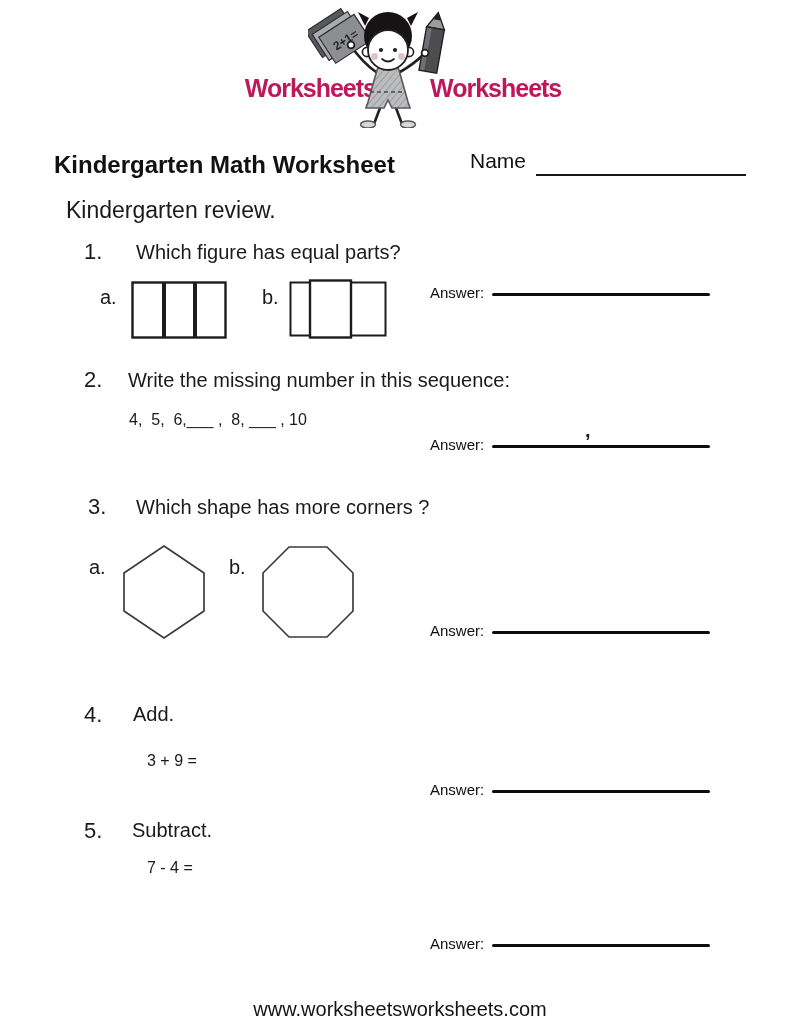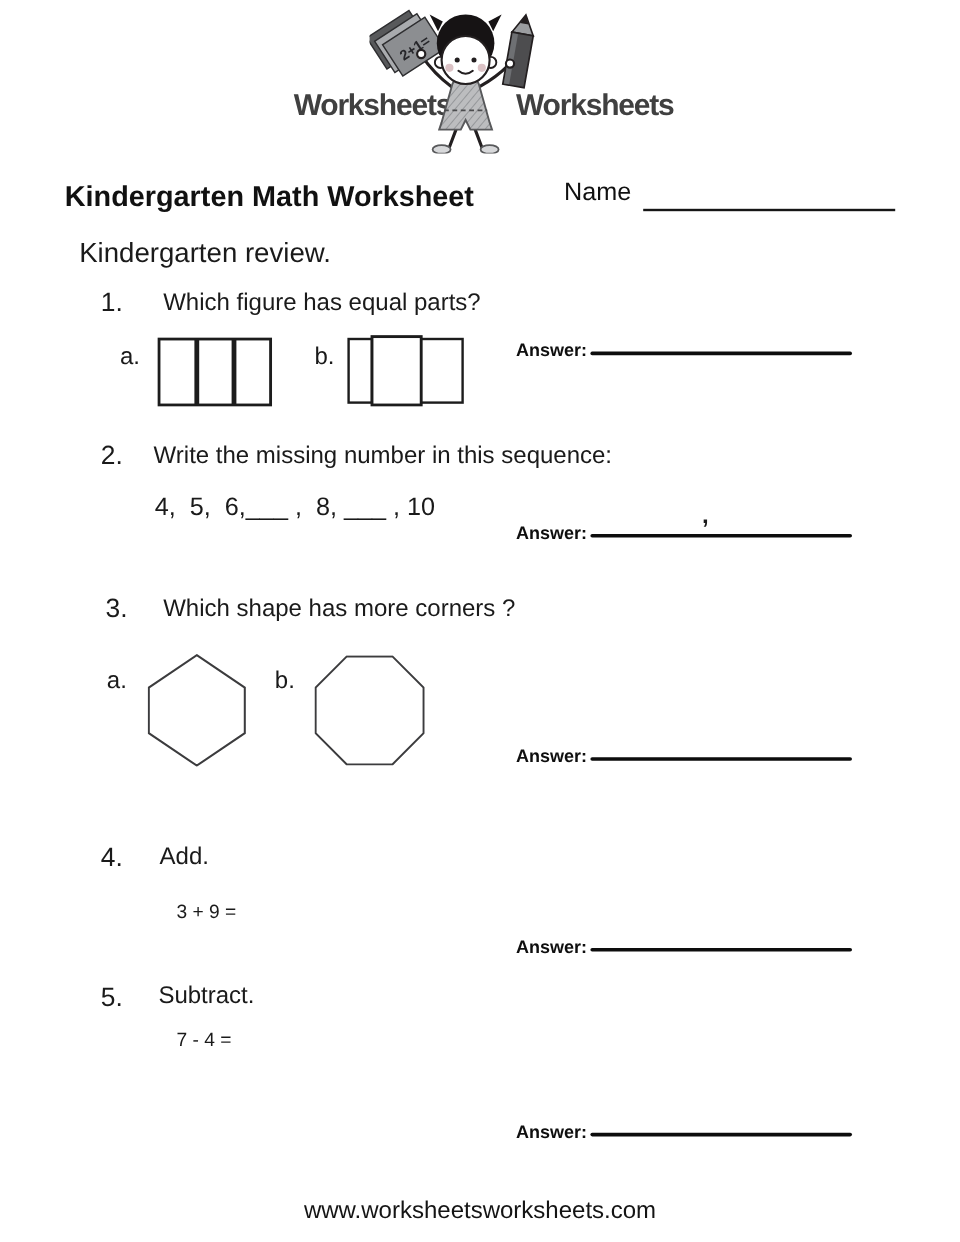--- a/index.html
+++ b/index.html
@@ -2,33 +2,33 @@
 <html><head>
 <meta charset="utf-8">
 <style>
   html,body{margin:0;padding:0;background:#e8e8e8;}
   .page{
     position:relative;width:800px;height:1035px;margin:0 auto;background:#ffffff;
     font-family:"Liberation Sans", sans-serif;color:#1a1a1a;overflow:hidden;
   }
   .abs{position:absolute;}
   .logo-text{
-    font-weight:bold;font-size:25px;letter-spacing:-1px;color:#404040;
+    font-weight:bold;font-size:25px;letter-spacing:-1px;color:#be185d;
     font-family:"Liberation Sans", sans-serif;
   }
   .title{font-size:24px;font-weight:bold;color:#111;}
   .name-label{font-size:21px;color:#111;}
   .name-line{width:210px;height:0;border-bottom:2px solid #161616;}
   .subtitle{font-size:23px;}
   .qnum{font-size:22px;}
   .qtext{font-size:20px;}
   .optlabel{font-size:20px;}
-  .seq{font-size:21px;white-space:pre;text-align:right;}
+  .seq{font-size:16px;white-space:pre;text-align:right;}
   .expr{font-size:16px;}
-  .ans-label{font-size:15px;font-weight:bold;color:#0f0f0f;}
+  .ans-label{font-size:15px;font-weight:normal;color:#0f0f0f;}
   .ans-line{width:218px;height:3px;background:#0d0d0d;border-radius:2px;}
   .ans-comma{font-size:20px;font-weight:bold;}
   .footer{left:0;right:0;text-align:center;font-size:20px;color:#141414;}
   svg{display:block;}
 </style>
 </head>
 <body>
 
 <div class="page">
 

